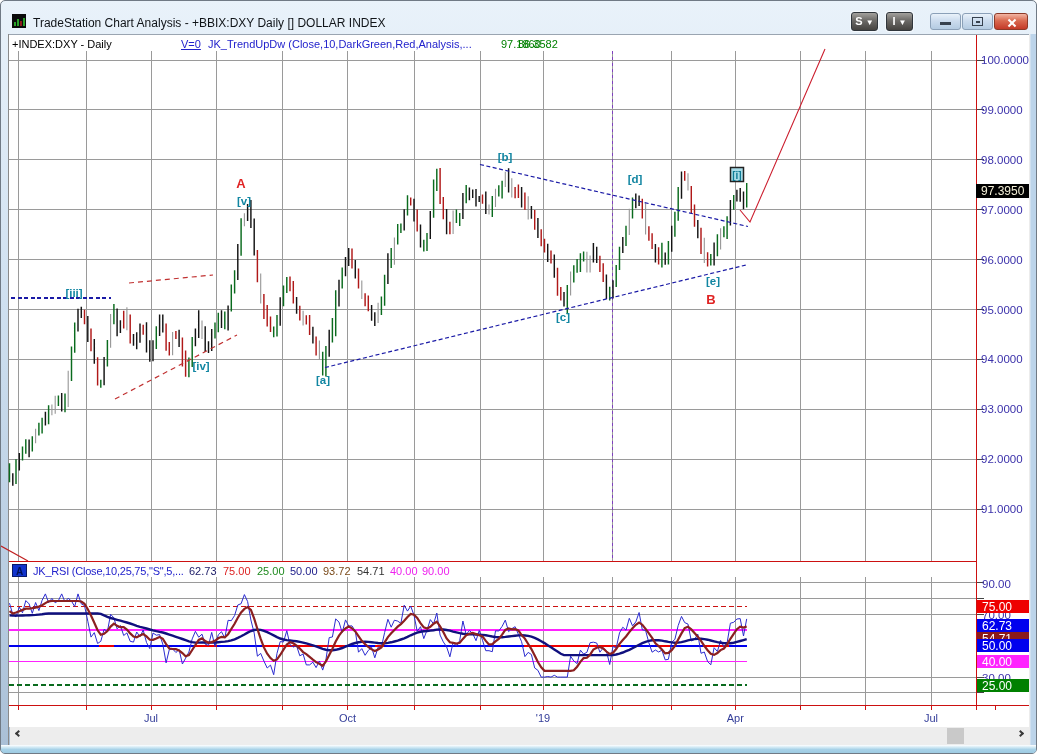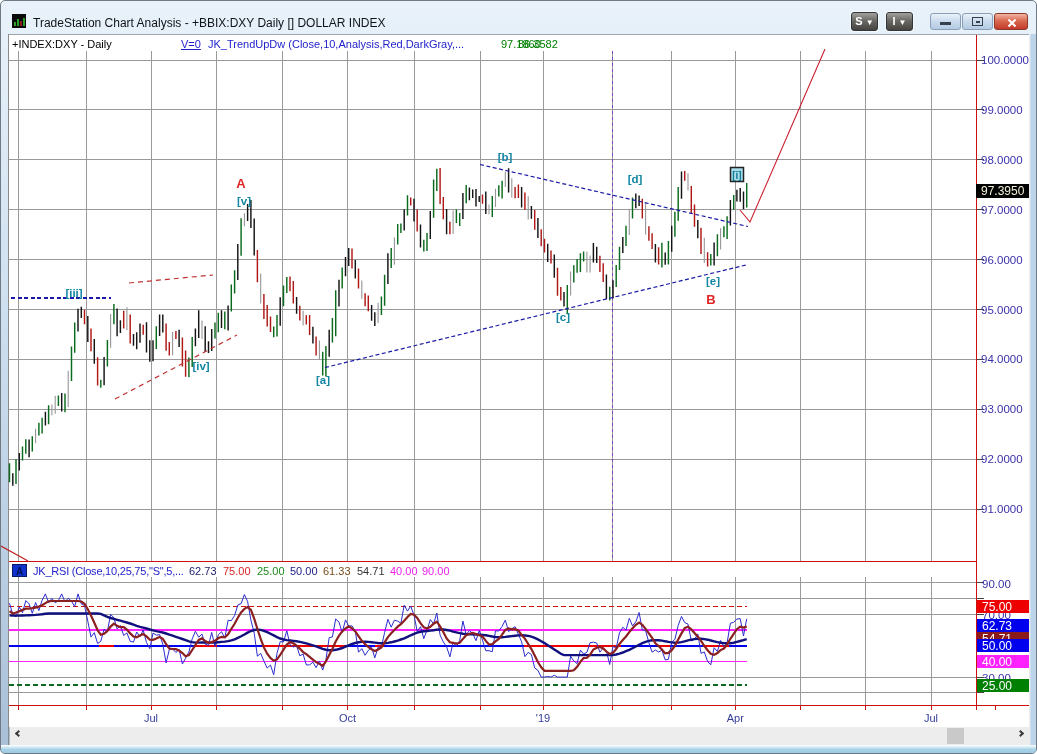--- a/index.html
+++ b/index.html
@@ -134,32 +134,32 @@
         <text x="981" y="665">40.00</text>
 <rect x="976" y="678" width="52" height="13" fill="#008000"></rect>
         <text x="981" y="689">25.00</text>
 <rect x="975" y="183" width="54" height="14" fill="#000000"></rect>
         <text x="980" y="194" fill="#f4f0d8">97.3950</text>
 </g>
 </svg>
  <div id="hdr">
       <span style="left:11px;">+INDEX:DXY - Daily</span>
       <span style="left:180px;color:#2222cc;text-decoration:underline;">V=0</span>
-      <span style="left:207px;color:#2222cc;">JK_TrendUpDw (Close,10,Analysis,Red,DarkGray,...</span>
+      <span style="left:207px;color:#2222cc;">JK_TrendUpDw (Close,10,DarkGreen,Red,Analysis,...</span>
       <span style="left:500px;color:#008000;">97.1860</span>
       <span style="left:517px;color:#008000;">86.3582</span>
     </div>
  <div style="position:absolute; left:11px; top:563px; width:15px; height:13px; background:#1133cc; border:1px solid #0a1a66; color:#001055; font-size:10px; font-weight:bold; text-align:center; line-height:13px;">A</div>
  <div id="rsihdr" style="position:absolute; left:0; top:564px; font-size:11px; width:1030px;">
       <span style="position:absolute;left:32px;color:#2222cc;white-space:nowrap;letter-spacing:-0.22px;">JK_RSI (Close,10,25,75,"S",5,...</span>
       <span style="position:absolute;left:188px;color:#1a1a66">62.73</span>
       <span style="position:absolute;left:222px;color:#dd2222">75.00</span>
       <span style="position:absolute;left:256px;color:#1e8a1e">25.00</span>
       <span style="position:absolute;left:289px;color:#1a1a88">50.00</span>
-      <span style="position:absolute;left:322px;color:#7a4a1a">61.33</span>
+      <span style="position:absolute;left:322px;color:#7a4a1a">93.72</span>
       <span style="position:absolute;left:356px;color:#333333">54.71</span>
       <span style="position:absolute;left:389px;color:#ee22ee">40.00</span>
       <span style="position:absolute;left:421px;color:#ee22ee">90.00</span>
     </div>
  <div id="scroll">
   <span class="chev" style="left:6px; top:4px; transform:rotate(45deg);"></span>
   <span class="chev" style="left:1008px; top:4px; transform:rotate(225deg);"></span>
   <div id="thumb"></div>
  </div>
  <div id="rborder"></div>

